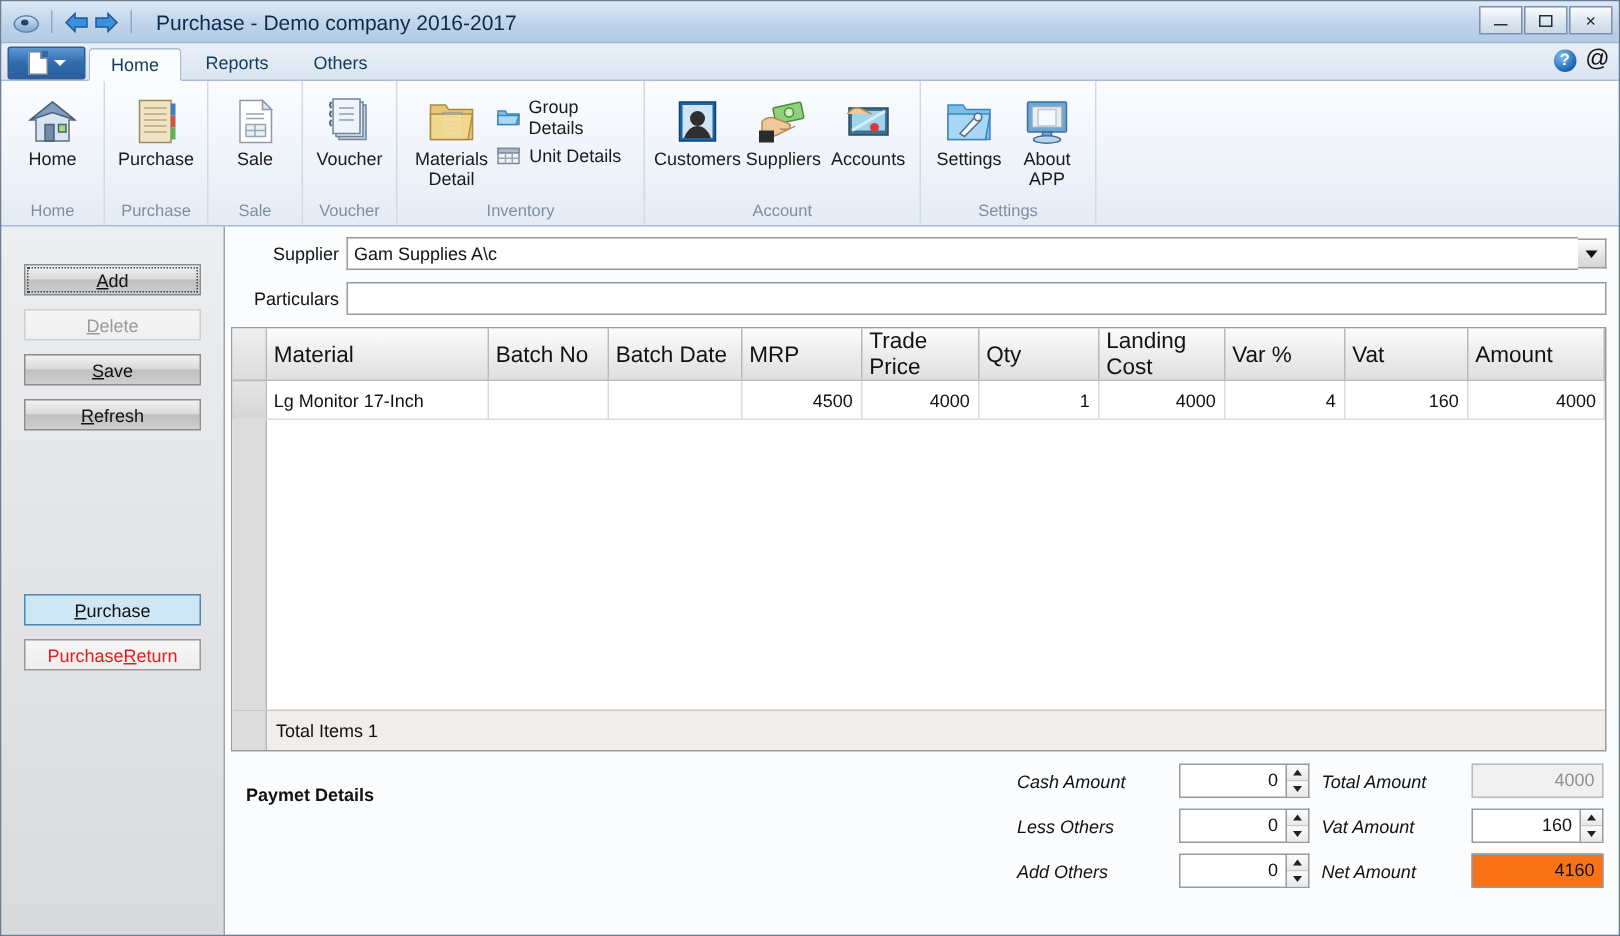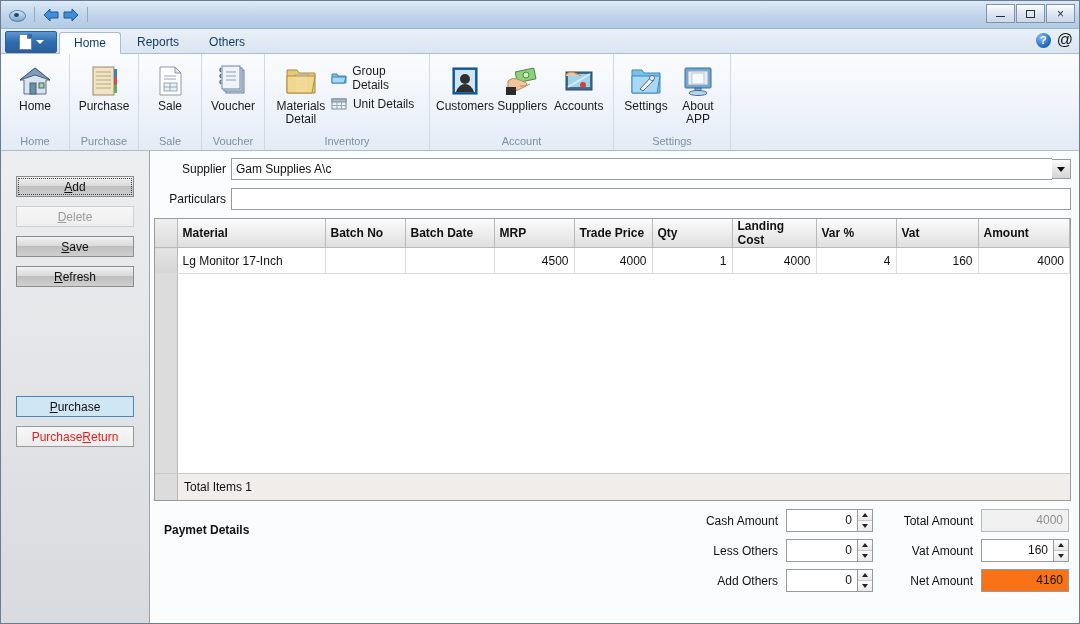--- a/index.html
+++ b/index.html
@@ -187,21 +187,21 @@
     flex:1;min-height:0;box-sizing:border-box;
     border:1px solid #9a9a9a;
     background:#fff;display:flex;flex-direction:column;
     margin-top:1px;
   }
   table.grid{border-collapse:collapse;width:100%;table-layout:fixed;}
   table.grid th{
     height:23px;box-sizing:border-box;
     background:linear-gradient(#fcfcfc,#eaeaea 60%,#dfdfdf);
     border-right:1px solid #b9b9b9;border-bottom:1px solid #b9b9b9;
-    font-weight:bold;font-size:12px;color:#111;
+    font-weight:normal;font-size:15px;color:#111;
     text-align:left;padding:0 5px;
   }
   table.grid th.sel{width:22px;padding:0;background:linear-gradient(#efefef,#dcdcdc);}
   table.grid td{
     height:26px;box-sizing:border-box;
     border-right:1px solid #dcdcdc;border-bottom:1px solid #dcdcdc;
     font-size:12px;color:#111;padding:0 5px;background:#fff;
   }
   table.grid td.sel{
     width:22px;padding:0;
@@ -221,21 +221,21 @@
   
   .payarea{
     flex:0 0 100px;position:relative;padding-top:22px;
   }
   .paytitle{font-size:12px;font-weight:bold;color:#111;margin-left:10px;}
   .paygrid{
     position:absolute;right:2px;top:8px;
     display:flex;flex-direction:column;gap:7px;
   }
   .payrow{display:flex;align-items:center;gap:8px;}
-  .paylabel{font-size:12px;color:#111;text-align:right;}
+  .paylabel{font-size:12px;color:#111;text-align:left;font-style:italic;}
   .spin{display:flex;align-items:stretch;}
   .spin .fld{
     width:72px;height:23px;box-sizing:border-box;
     border:1px solid #9a9a9a;background:#fff;
     font-size:12px;color:#111;text-align:right;padding:0 5px;line-height:21px;
   }
   .spin .btns{
     width:15px;box-sizing:border-box;
     border:1px solid #9a9a9a;border-left:none;
     display:flex;flex-direction:column;
@@ -269,20 +269,21 @@
       <svg width="18" height="14" viewBox="0 0 18 14">
           <path d="M8 1 L2 7 L8 13 L8 10 L16 10 L16 4 L8 4 Z" fill="#3c8ede" stroke="#20598f" stroke-width="1"></path>
         </svg>
     </div>
     <div class="navarrow">
       <svg width="18" height="14" viewBox="0 0 18 14">
           <path d="M10 1 L16 7 L10 13 L10 10 L2 10 L2 4 L10 4 Z" fill="#3c8ede" stroke="#20598f" stroke-width="1"></path>
         </svg>
     </div>
     <div class="tb-sep"></div>
+    <div class="tb-title">Purchase - Demo company 2016-2017</div>
     <div class="winbtns">
       <div class="winbtn">
           <span class="mn"></span>
         </div>
       <div class="winbtn">
           <span class="mx"></span>
         </div>
       <div class="winbtn">×</div>
     </div>
   </div>

